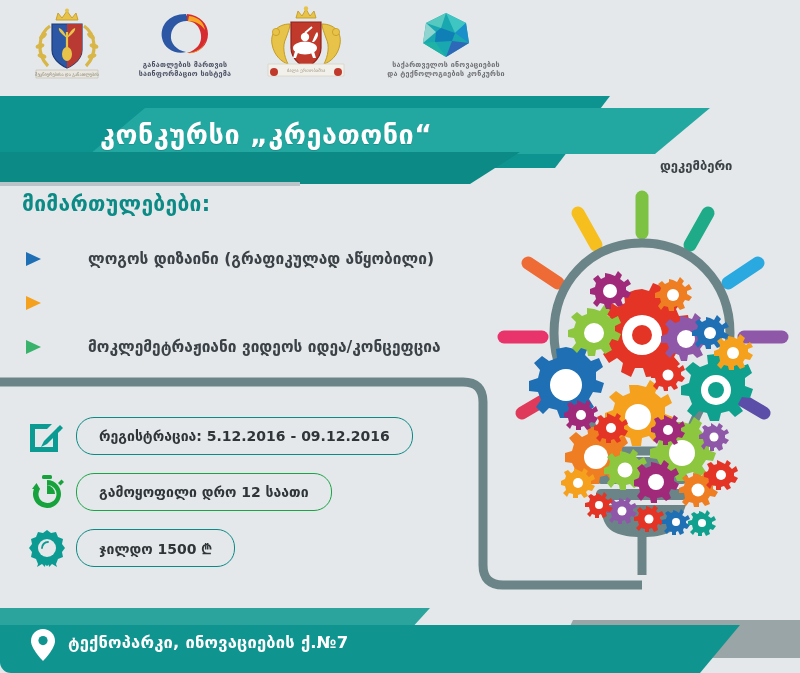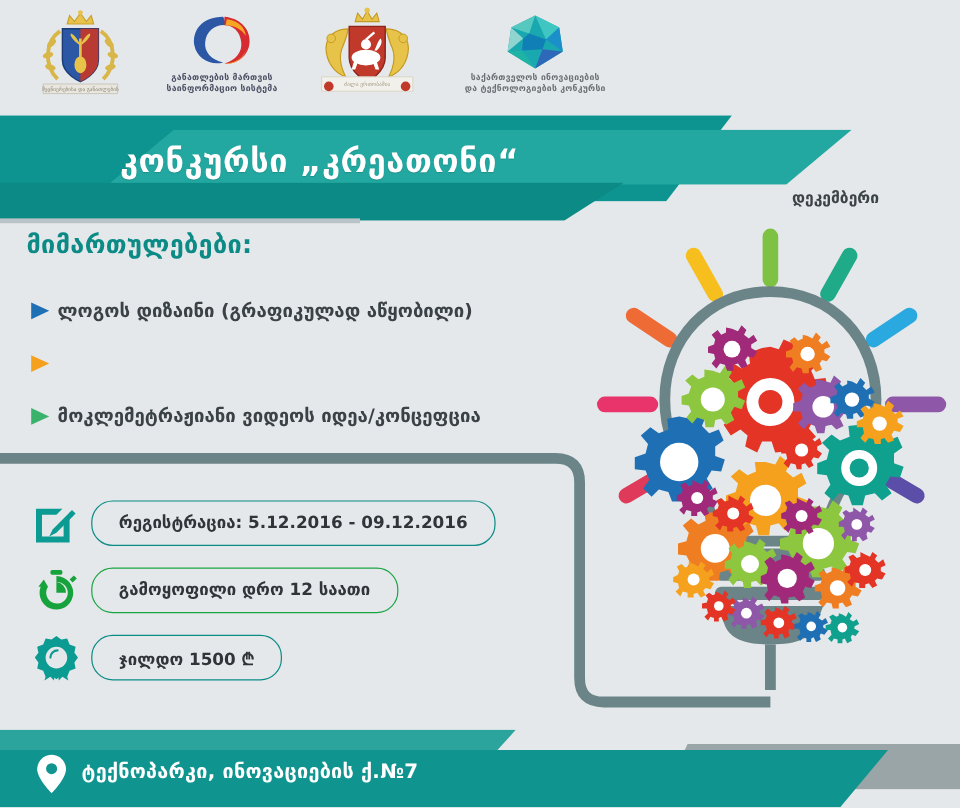--- a/index.html
+++ b/index.html
@@ -1,21 +1,21 @@
 <!DOCTYPE html>
 <html><head>
 <meta charset="utf-8">
 <style>
   html,body{margin:0;padding:0;}
   body{
     width:800px;height:673px;overflow:hidden;
     background:#e4e8ea;
     font-family:"DejaVu Sans","Liberation Sans",sans-serif;
   }
-  #poster{position:relative;width:800px;height:673px;background:#e4e8ea;overflow:hidden;}
+  #poster{position:relative;width:800px;height:673px;background:#e4e8ea;overflow:hidden;border-radius:11px;}
 
   
   .logo-strip{position:absolute;left:0;top:0;width:800px;height:90px;background:#e4e8ea;}
   .logo{position:absolute;display:flex;flex-direction:column;align-items:center;justify-content:flex-start;}
   .logo-caption{
     font-size:7.2px;line-height:9px;color:#6e6f74;text-align:center;
     letter-spacing:.2px;margin-top:2px;font-weight:bold;
   }
   .logo-caption.blue{color:#4a4f63;}
 
@@ -48,21 +48,21 @@
     position:absolute;left:660px;top:158px;width:140px;text-align:left;
     color:#3c4347;font-size:13px;font-weight:bold;
   }
 
   
   .dir-head{
     position:absolute;left:22px;top:192px;
     color:#0b8a86;font-size:21px;font-weight:bold;letter-spacing:.3px;
   }
   .dir-list{position:absolute;left:22px;top:240px;width:480px;}
-  .dir-item{display:flex;align-items:center;height:38px;margin-bottom:6px;}
+  .dir-item{display:flex;align-items:center;height:38px;margin-bottom:6px;gap:40px;}
   .dir-arrow{width:26px;flex:0 0 26px;display:block;}
   .dir-label{color:#3b4247;font-size:15.5px;font-weight:bold;white-space:nowrap;}
 
   
   .cord{position:absolute;left:0;top:330px;width:800px;height:320px;pointer-events:none;}
 
   
   .info-rows{position:absolute;left:18px;top:408px;width:470px;}
   .info-row{display:flex;align-items:center;height:56px;}
   .info-icon{width:58px;flex:0 0 58px;display:flex;align-items:center;justify-content:center;}

